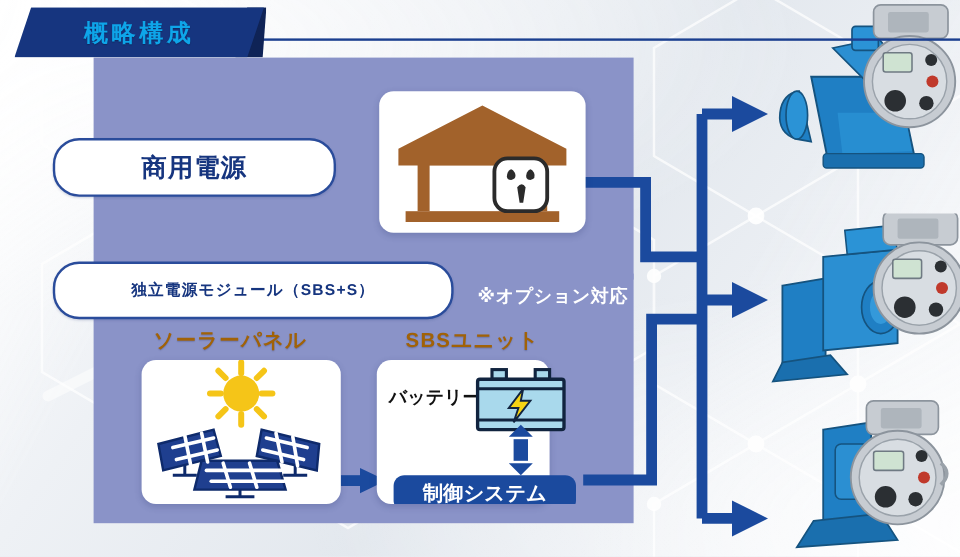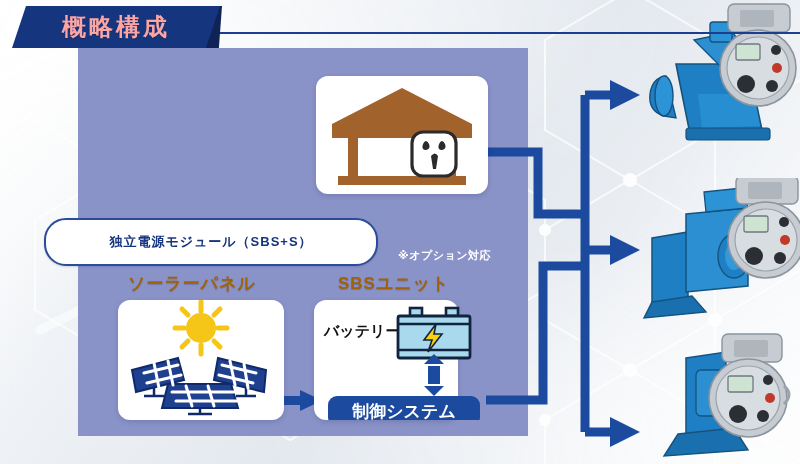--- a/index.html
+++ b/index.html
@@ -25,41 +25,41 @@
   .bg-net{position:absolute;inset:0;}
 
   
   .banner{position:absolute;left:12px;top:6px;height:42px;width:208px;
     background:#16357f;
     clip-path:polygon(14px 0,100% 0,calc(100% - 14px) 100%,0 100%);
     display:flex;align-items:center;justify-content:center;z-index:9;}
   .banner-dark{position:absolute;left:196px;top:6px;width:26px;height:42px;
     background:#0f2356;
     clip-path:polygon(10px 0,100% 0,88% 100%,0 100%);z-index:8;}
-  .banner-txt{color:#fca5a5;font-size:24px;font-weight:700;letter-spacing:3px;
+  .banner-txt{color:#0ea5e9;font-size:20px;font-weight:700;letter-spacing:3px;
     text-shadow:0 1px 1px rgba(0,0,0,.25);}
   .rule{position:absolute;left:214px;top:32px;right:0;height:2px;background:#1b3f8f;z-index:7;}
 
   
   .panel{position:absolute;background:#8a93c8;}
   #panel-top{left:78px;top:48px;width:450px;height:185px;}
   #panel-bottom{left:78px;top:228px;width:450px;height:208px;}
 
   
   .pill{position:absolute;background:#fff;border:2px solid #2a4c9b;border-radius:22px;
     display:flex;align-items:center;justify-content:center;z-index:12;
     box-shadow:0 1px 2px rgba(30,50,110,.18);}
   .pill span{color:#16357f;font-weight:700;letter-spacing:1px;}
   #pill-grid{left:44px;top:115px;width:232px;height:45px;}
   #pill-grid span{font-size:21px;}
   #pill-sbs{left:44px;top:218px;width:330px;height:44px;}
   #pill-sbs span{font-size:13px;}
 
   
-  .note{position:absolute;left:398px;top:248px;color:#fff;font-size:11px;font-weight:700;
+  .note{position:absolute;left:398px;top:238px;color:#fff;font-size:15px;font-weight:700;
     letter-spacing:.5px;z-index:12;white-space:nowrap;}
 
   
   .cap{position:absolute;color:#a16207;font-size:17px;font-weight:700;letter-spacing:1px;
     z-index:12;white-space:nowrap;text-shadow:0 1px 1px rgba(40,50,100,.3);}
   #cap-solar{left:128px;top:272px;}
   #cap-sbs{left:338px;top:272px;}
 
   
   .card{position:absolute;background:#fff;border-radius:12px;z-index:11;
@@ -123,20 +123,23 @@
 
   <div class="panel" id="panel-top"></div>
   <div class="panel" id="panel-bottom"></div>
 
   <div class="banner-dark"></div>
   <div class="rule"></div>
   <div class="banner">
     <span class="banner-txt">概略構成</span>
   </div>
 
+  <div class="pill" id="pill-grid">
+    <span>商用電源</span>
+  </div>
   <div class="pill" id="pill-sbs">
     <span>独立電源モジュール（SBS+S）</span>
   </div>
 
   <div class="note">※オプション対応</div>
 
   <div class="cap" id="cap-solar">ソーラーパネル</div>
   <div class="cap" id="cap-sbs">SBSユニット</div>
 
   <div class="card" id="card-building">

